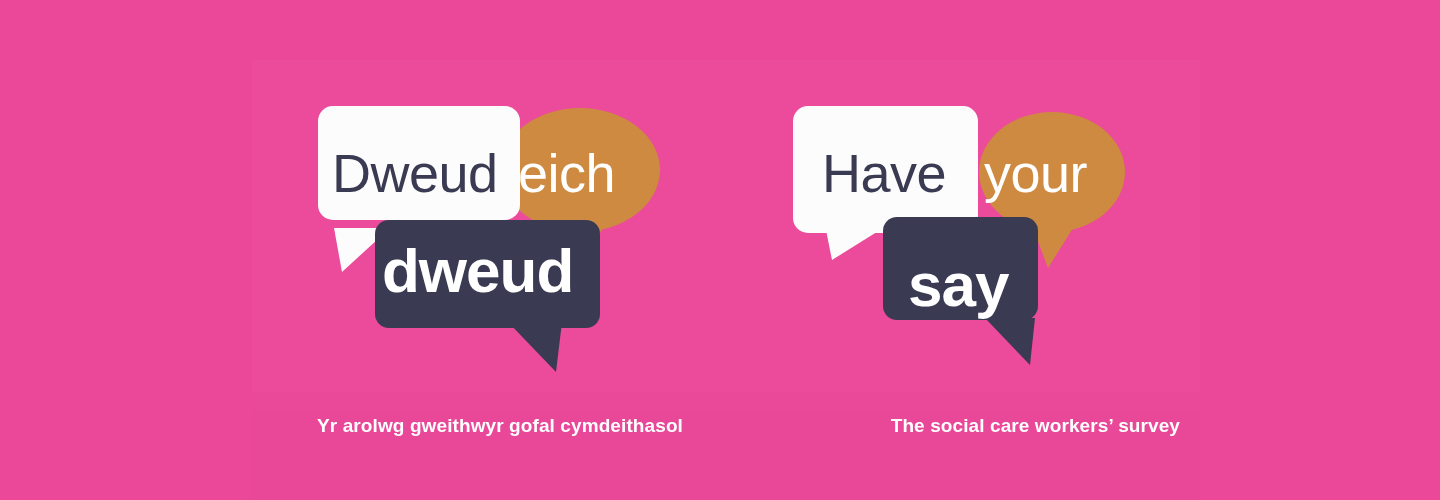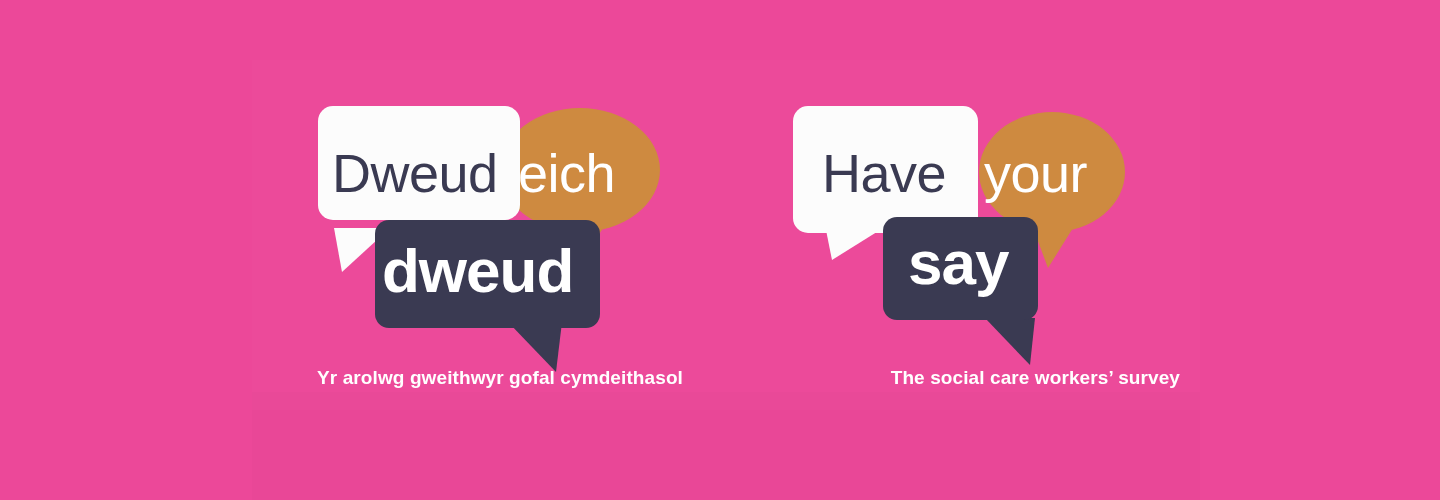--- a/index.html
+++ b/index.html
@@ -53,30 +53,31 @@
   }
 
   
   #cy-w1 { left: 42px;  top: 86px;  font-size: 54px; }
   #cy-w2 { left: 228px; top: 86px;  font-size: 54px; }
   #cy-w3 { left: 92px;  top: 180px; font-size: 62px; }
 
   
   #en-w1 { left: 42px;  top: 86px;  font-size: 54px; }
   #en-w2 { left: 204px; top: 86px;  font-size: 54px; }
-  #en-w3 { left: 128px; top: 172px; font-size: 62px; }
+  #en-w3 { left: 128px; top: 194px; font-size: 62px; }
 
   .caption {
     position: absolute;
     color: #ffffff;
     font-size: 19px;
     font-weight: 700;
     letter-spacing: 0.1px;
     white-space: nowrap;
     line-height: 1;
+    margin-top: 48px;
   }
   #cap-cy { left: 0px;  top: 308px; width: 420px; text-align: center; }
   #cap-en { left: 0px;  top: 308px; width: 400px; text-align: right; }
 </style>
 </head>
 <body>
 
 <div id="banner">
 
   <div class="panel panel-a"></div>

